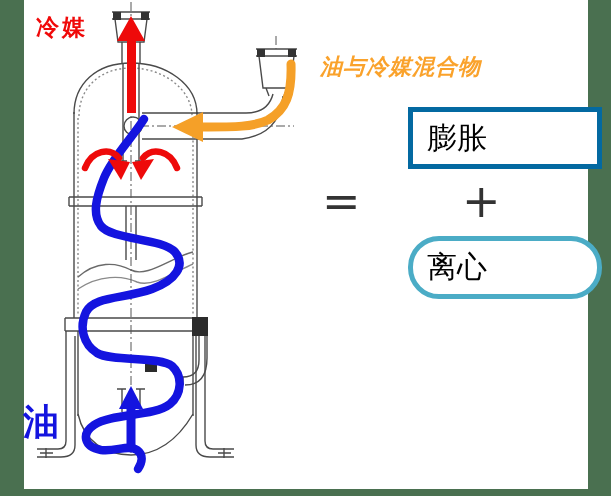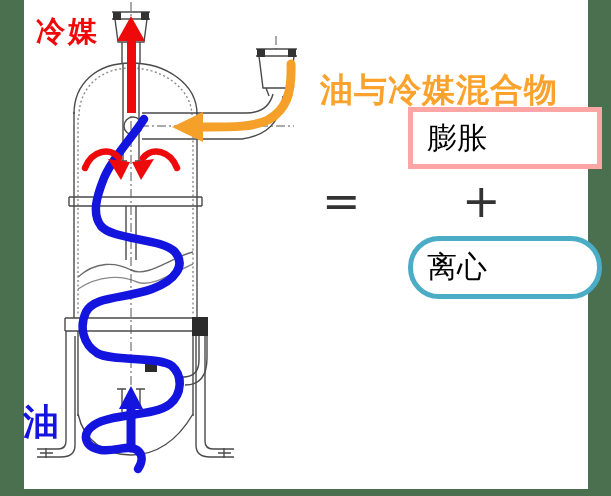--- a/index.html
+++ b/index.html
@@ -4,23 +4,23 @@
 <style>
   html,body{margin:0;padding:0;}
   body{width:611px;height:496px;position:relative;background:#ffffff;overflow:hidden;
        font-family:"DejaVu Sans","Liberation Sans",sans-serif;}
   .edge{position:absolute;}
   #edge-left{left:0;top:0;width:24px;height:496px;}
   #edge-right{left:588px;top:0;width:23px;height:496px;}
   #edge-bottom{left:0;top:489px;width:611px;height:7px;}
   #diagram-svg{position:absolute;left:0;top:0;width:611px;height:496px;}
   .lbl{position:absolute;font-weight:bold;white-space:nowrap;}
-  #label-refrigerant{left:36px;top:12px;font-size:29px;letter-spacing:3px;}
+  #label-refrigerant{left:36px;top:12px;font-size:23px;letter-spacing:3px;}
   #label-oil{left:23px;top:398px;font-size:36px;}
-  #label-mixture{left:320px;top:68px;font-size:33px;letter-spacing:1px;}
+  #label-mixture{left:320px;top:52px;font-size:22px;letter-spacing:1px;font-style:italic;}
   .op{position:absolute;font-size:46px;font-weight:400;color:#333;line-height:1;}
   #equals-sign{left:322px;top:178px;}
   #plus-sign{left:462px;top:178px;}
   .term-box{position:absolute;left:408px;width:170px;background:#ffffff;
             display:flex;align-items:center;padding-left:14px;}
   #expansion-box{top:107px;height:52px;}
   #centrifugal-box{top:236px;height:53px;border-radius:31px;}
   .term-box span{font-size:30px;color:#000;}
 </style>
 </head>
@@ -94,19 +94,19 @@
     <path d="M 291,64 C 292,94 286,110 268,120 C 253,127 236,127 201,127" stroke="#F5A028" stroke-width="9" fill="none" stroke-linecap="round"></path>
     <polygon points="172,127 203,112 203,142" fill="#F5A028"></polygon>
   </g>
 </svg>
 
 <div class="lbl" id="label-refrigerant" style="color:#F00909">冷媒</div>
 <div class="lbl" id="label-oil" style="color:#1414DF">油</div>
 <div class="lbl" id="label-mixture" style="color:#FAA22B">油与冷媒混合物</div>
 
 <div class="op" id="equals-sign">=</div>
-<div class="term-box" id="expansion-box" style="border:5px solid #fca5a5">
+<div class="term-box" id="expansion-box" style="border:5px solid #0369a1">
   <span>膨胀</span>
 </div>
 <div class="op" id="plus-sign">+</div>
 <div class="term-box" id="centrifugal-box" style="border:5px solid #4BACC6">
   <span>离心</span>
 </div>
 
 </body></html>

